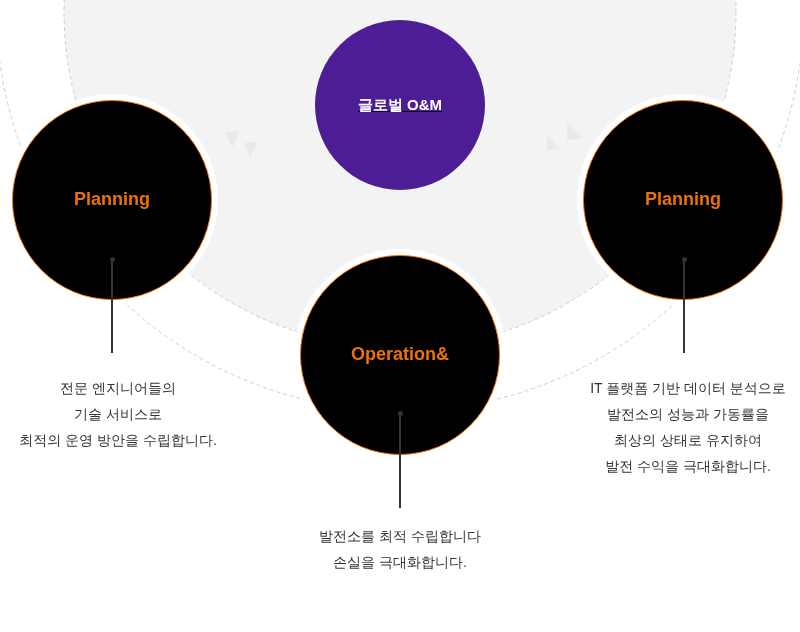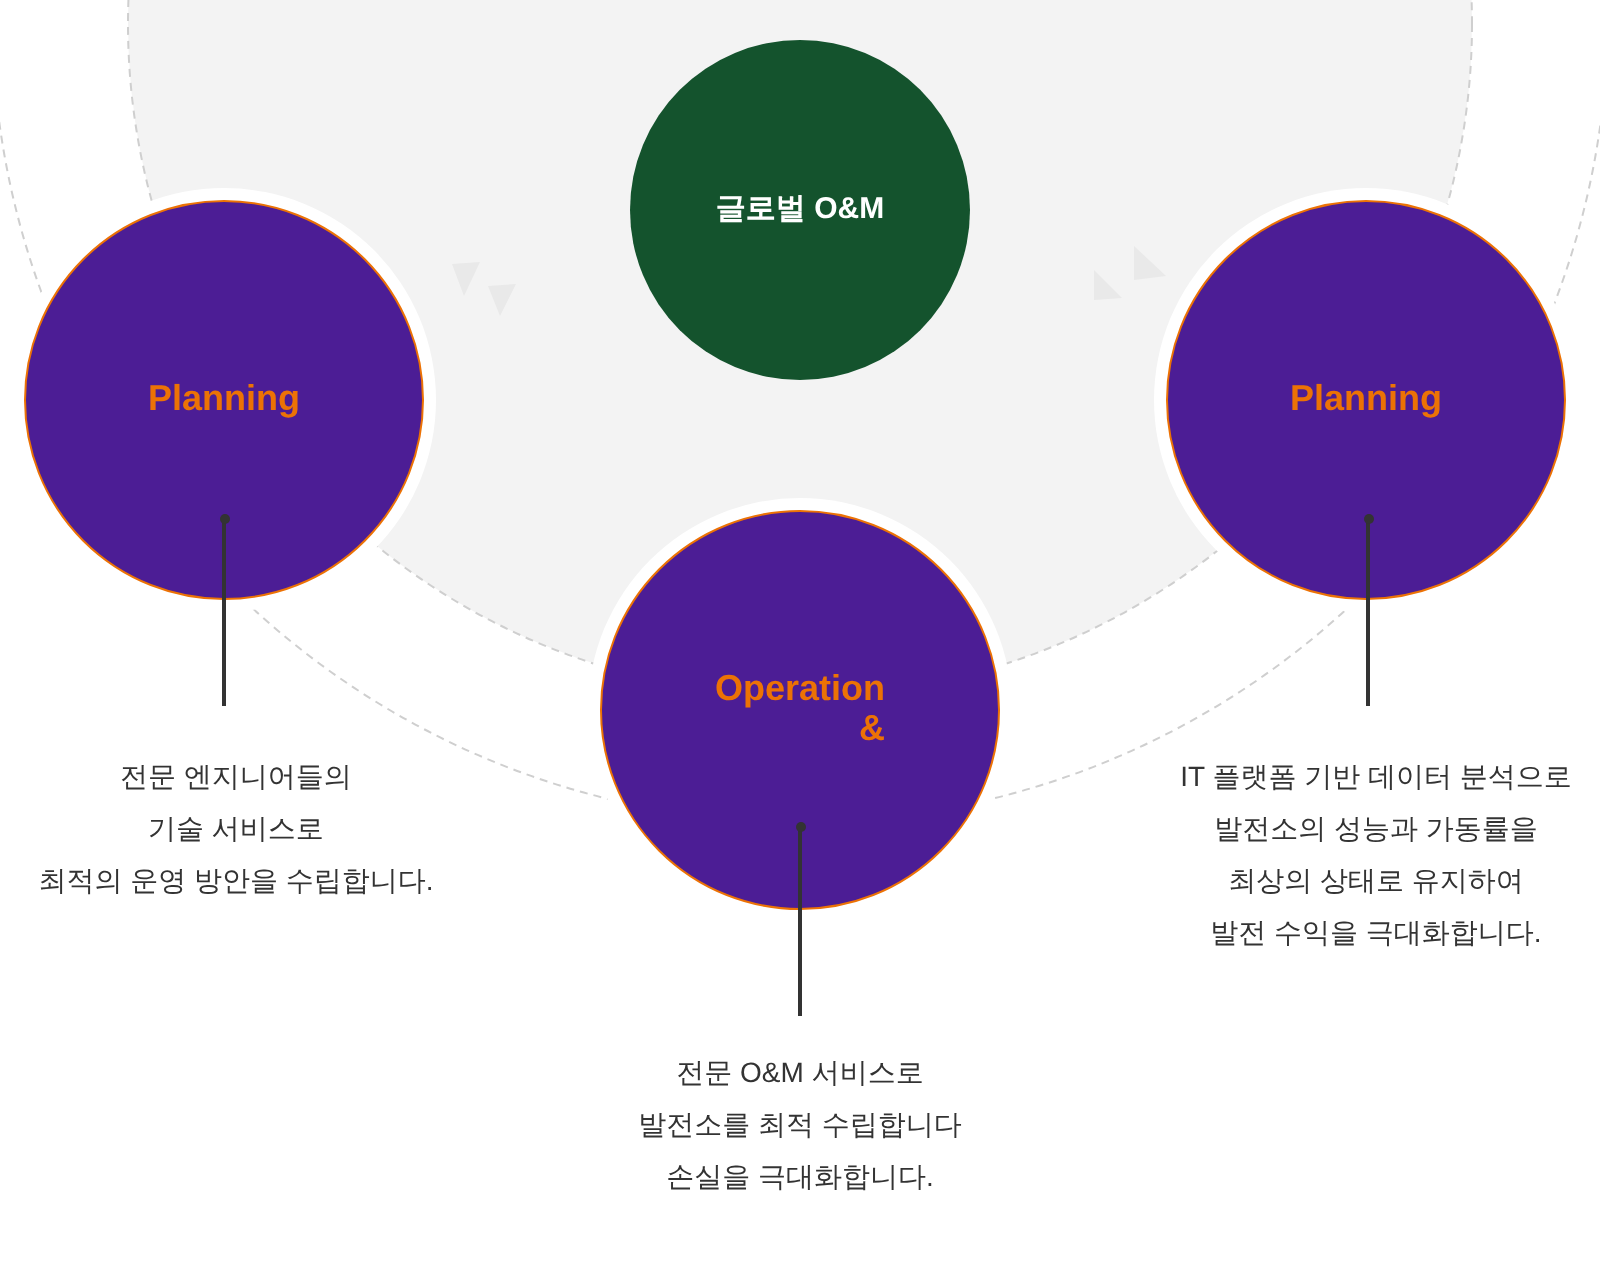--- a/index.html
+++ b/index.html
@@ -8,33 +8,33 @@
       background: #ffffff;
       font-family: "Liberation Sans", "DejaVu Sans", sans-serif;
     }
     .bg-svg { position: absolute; left: 0; top: 0; width: 800px; height: 632px; }
     .node {
       position: absolute; box-sizing: border-box; border-radius: 50%;
       display: flex; align-items: center; justify-content: center; text-align: center;
     }
     .node.outline {
       width: 200px; height: 200px;
-      background: #4c1d95;
+      background: #000000;
       border: 1.5px solid #ec7205;
       box-shadow: 0 0 0 6px #ffffff;
     }
     .node.filled {
-      width: 170px; height: 170px; background: #14532d;
+      width: 170px; height: 170px; background: #4c1d95; text-decoration: underline;
     }
     .node-title {
       color: #ec7205; font-weight: bold; font-size: 18px; line-height: 22px;
       margin-top: -2px;
     }
     .node.filled .node-title { color: #ffffff; font-size: 15px; margin-top: 0; }
-    .stack { display: flex; flex-direction: column; align-items: flex-end; }
+    .stack { display: flex; flex-direction: row; align-items: center; }
     .connector { position: absolute; width: 1.5px; background: #333333; }
     .dot { position: absolute; width: 5px; height: 5px; border-radius: 50%; background: #333333; }
     .desc {
       position: absolute; text-align: center; color: #333333;
       font-size: 14px; line-height: 26px; width: 260px;
     }
     .desc div { white-space: nowrap; }
   </style>
 </head>
 <body>
@@ -76,21 +76,20 @@
 
 <div class="node outline" style="left:300px; top:255px;">
   <div class="stack">
     <span class="node-title">Operation</span>
     <span class="node-title">&amp;</span>
   </div>
 </div>
 <div class="connector" style="left:399px; top:414px; height:94px;"></div>
 <div class="dot" style="left:397.5px; top:411px;"></div>
 <div class="desc" style="left:270px; top:523px;">
-  <div>전문 O&amp;M 서비스로</div>
   <div>발전소를 최적 수립합니다</div>
   <div>손실을 극대화합니다.</div>
 </div>
 
 <div class="node outline" style="left:583px; top:100px;">
   <span class="node-title">Planning</span>
 </div>
 <div class="connector" style="left:683px; top:260px; height:93px;"></div>
 <div class="dot" style="left:681.5px; top:257px;"></div>
 <div class="desc" style="left:558px; top:375px;">

